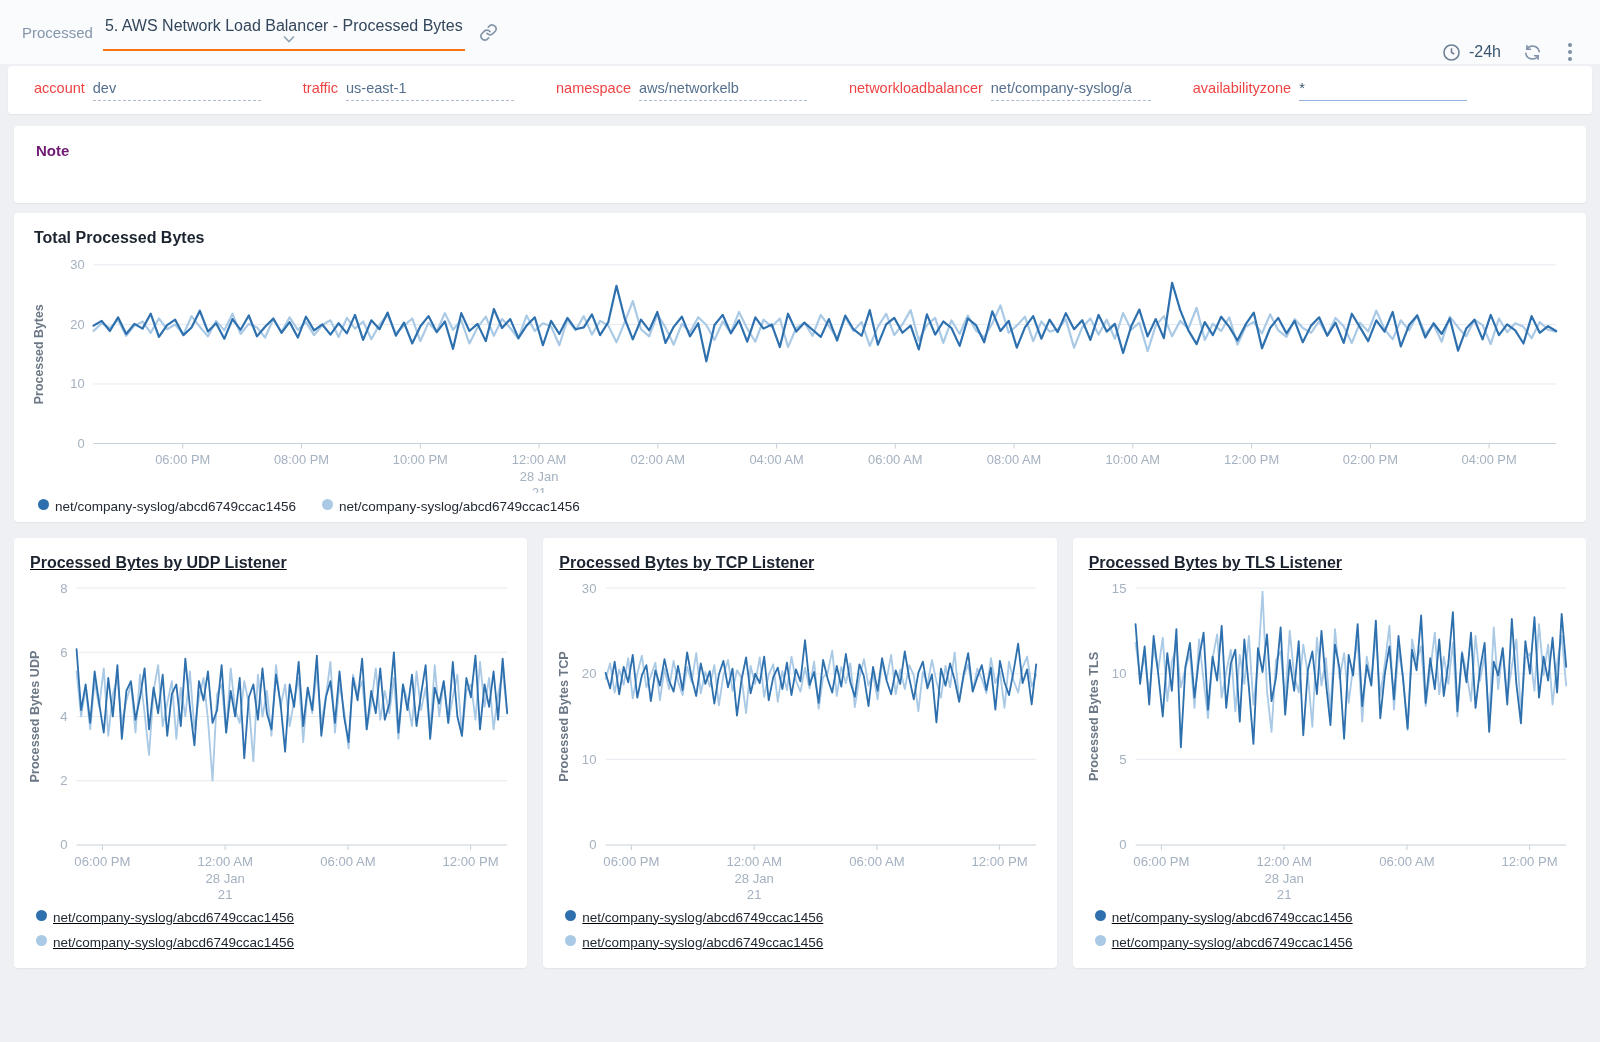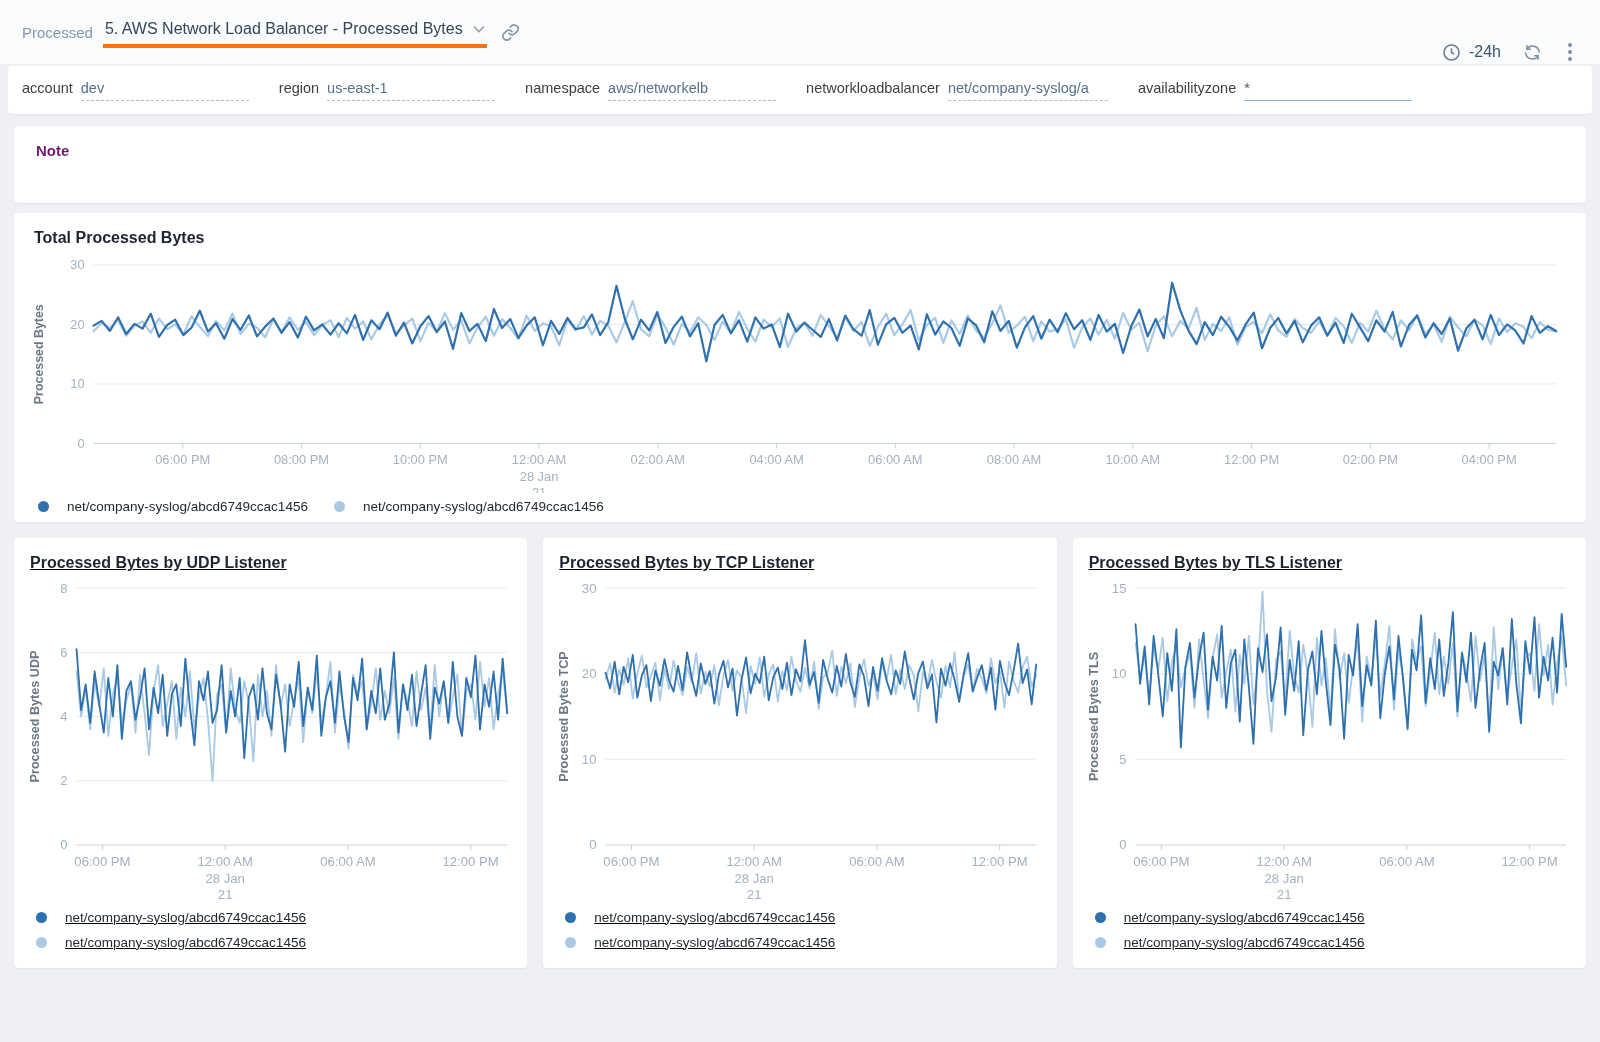--- a/index.html
+++ b/index.html
@@ -1,49 +1,49 @@
 <!DOCTYPE html>
 <html><head>
 <meta charset="utf-8">
 <style>
   * { margin:0; padding:0; box-sizing:border-box; }
   html,body { width:1600px; height:1042px; background:#eef0f3; font-family:"Liberation Sans", sans-serif; overflow:hidden; }
   .topbar { height:64px; background:#fafbfc; display:flex; align-items:center; justify-content:space-between; padding:0 24px 0 22px; }
   .tb-left { display:flex; align-items:center; }
   .breadcrumb { color:#8496ab; font-size:15px; margin-right:10px; }
-  .dash-title-wrap { display:flex; align-items:center; border-bottom:4px solid #f97316; padding:4px 2px 6px 2px; cursor:pointer; }
+  .dash-title-wrap { display:flex; align-items:center; border-bottom:2px solid #f97316; padding:4px 2px 6px 2px; cursor:pointer;flex-direction:column; }
   .dash-title { color:#33465c; font-size:16px; }
   .chev { color:#93a3b5; font-size:13px; margin-left:10px; }
   .link-icon { margin-left:14px; cursor:pointer; }
   .tb-right { display:flex; align-items:center; gap:21px;margin-top:40px; }
   .time-chip { display:flex; align-items:center; gap:8px; color:#3c566f; font-size:16px; cursor:pointer; }
   .icon-btn { cursor:pointer; display:flex; align-items:center; }
   .kebab { display:flex; flex-direction:column; gap:3px; cursor:pointer; padding:4px; }
   .kebab span { width:4px; height:4px; border-radius:50%; background:#7d8fa5; }
 
   .filterbar { margin:2px 8px 0 8px; background:#fff; border-radius:6px; box-shadow:0 1px 2px rgba(20,30,50,.07); height:48px; display:flex; align-items:center; padding:0 14px; gap:30px; }
   .filter { display:flex; align-items:baseline; gap:8px; }
-  .f-label { color:#404040; font-size:14.5px; white-space:nowrap; }
+  .f-label { color:#ef4444; font-size:14.5px; white-space:nowrap;margin-left:12px; }
   .f-value { color:#54708e; font-size:14.5px; width:168px; padding-bottom:4px; cursor:text; white-space:nowrap; overflow:hidden; }
   .f-dashed { border-bottom:1px dashed #aebccb; }
   .f-solid { border-bottom:1px solid #8fb3d9; color:#3d5671; }
 
   .panel { background:#fff; border-radius:4px; box-shadow:0 1px 2px rgba(20,30,50,.06); }
   .note-panel { margin:12px 14px 0 14px; padding:16px 22px 20px 22px; }
   .note-title { font-size:15px; font-weight:700; color:#701a75; margin-bottom:24px; }
   .note-body { font-size:14.5px; color:#1d2633; }
 
   .total-panel { margin:10px 14px 0 14px; padding:14px 12px 0 16px; }
   .chart-title { font-size:16px; font-weight:700; color:#1c2430; margin:2px 0 6px 4px; }
   .tick { font-size:13px; fill:#a4b1c0; }
   .ylab { font-size:12.5px; font-weight:700; fill:#6b7785; }
 
   .legend-row { display:flex; gap:26px; padding:6px 4px 8px 8px; }
   .legend-col { display:flex; flex-direction:column; gap:10px; padding:8px 4px 10px 10px; }
-  .legend-item { display:flex; align-items:center; gap:18px; cursor:pointer; }
+  .legend-item { display:flex; align-items:flex-start; gap:6px; cursor:pointer; }
   .legend-dot { width:11px; height:11px; border-radius:50%; flex:none; }
   .legend-text { font-size:13.5px; color:#222a33; }
 
   .grid3 { display:flex; gap:16px; margin:16px 14px 0 14px;text-decoration:underline; }
   .grid3 .panel { flex:1; padding:14px 10px 8px 12px; min-width:0; }
   svg { display:block; width:100%; height:auto; }
 </style>
 </head>
 <body>
 
@@ -90,21 +90,21 @@
       </span>
   </div>
 </div>
 
 <div class="filterbar panel">
   <span class="filter">
     <span class="f-label">account</span>
     <span class="f-value f-dashed">dev</span>
   </span>
   <span class="filter">
-    <span class="f-label">region</span>
+    <span class="f-label">traffic</span>
     <span class="f-value f-dashed">us-east-1</span>
   </span>
   <span class="filter">
     <span class="f-label">namespace</span>
     <span class="f-value f-dashed">aws/networkelb</span>
   </span>
   <span class="filter">
     <span class="f-label">networkloadbalancer</span>
     <span class="f-value f-dashed" style="width:160px">net/company-syslog/a</span>
   </span>

